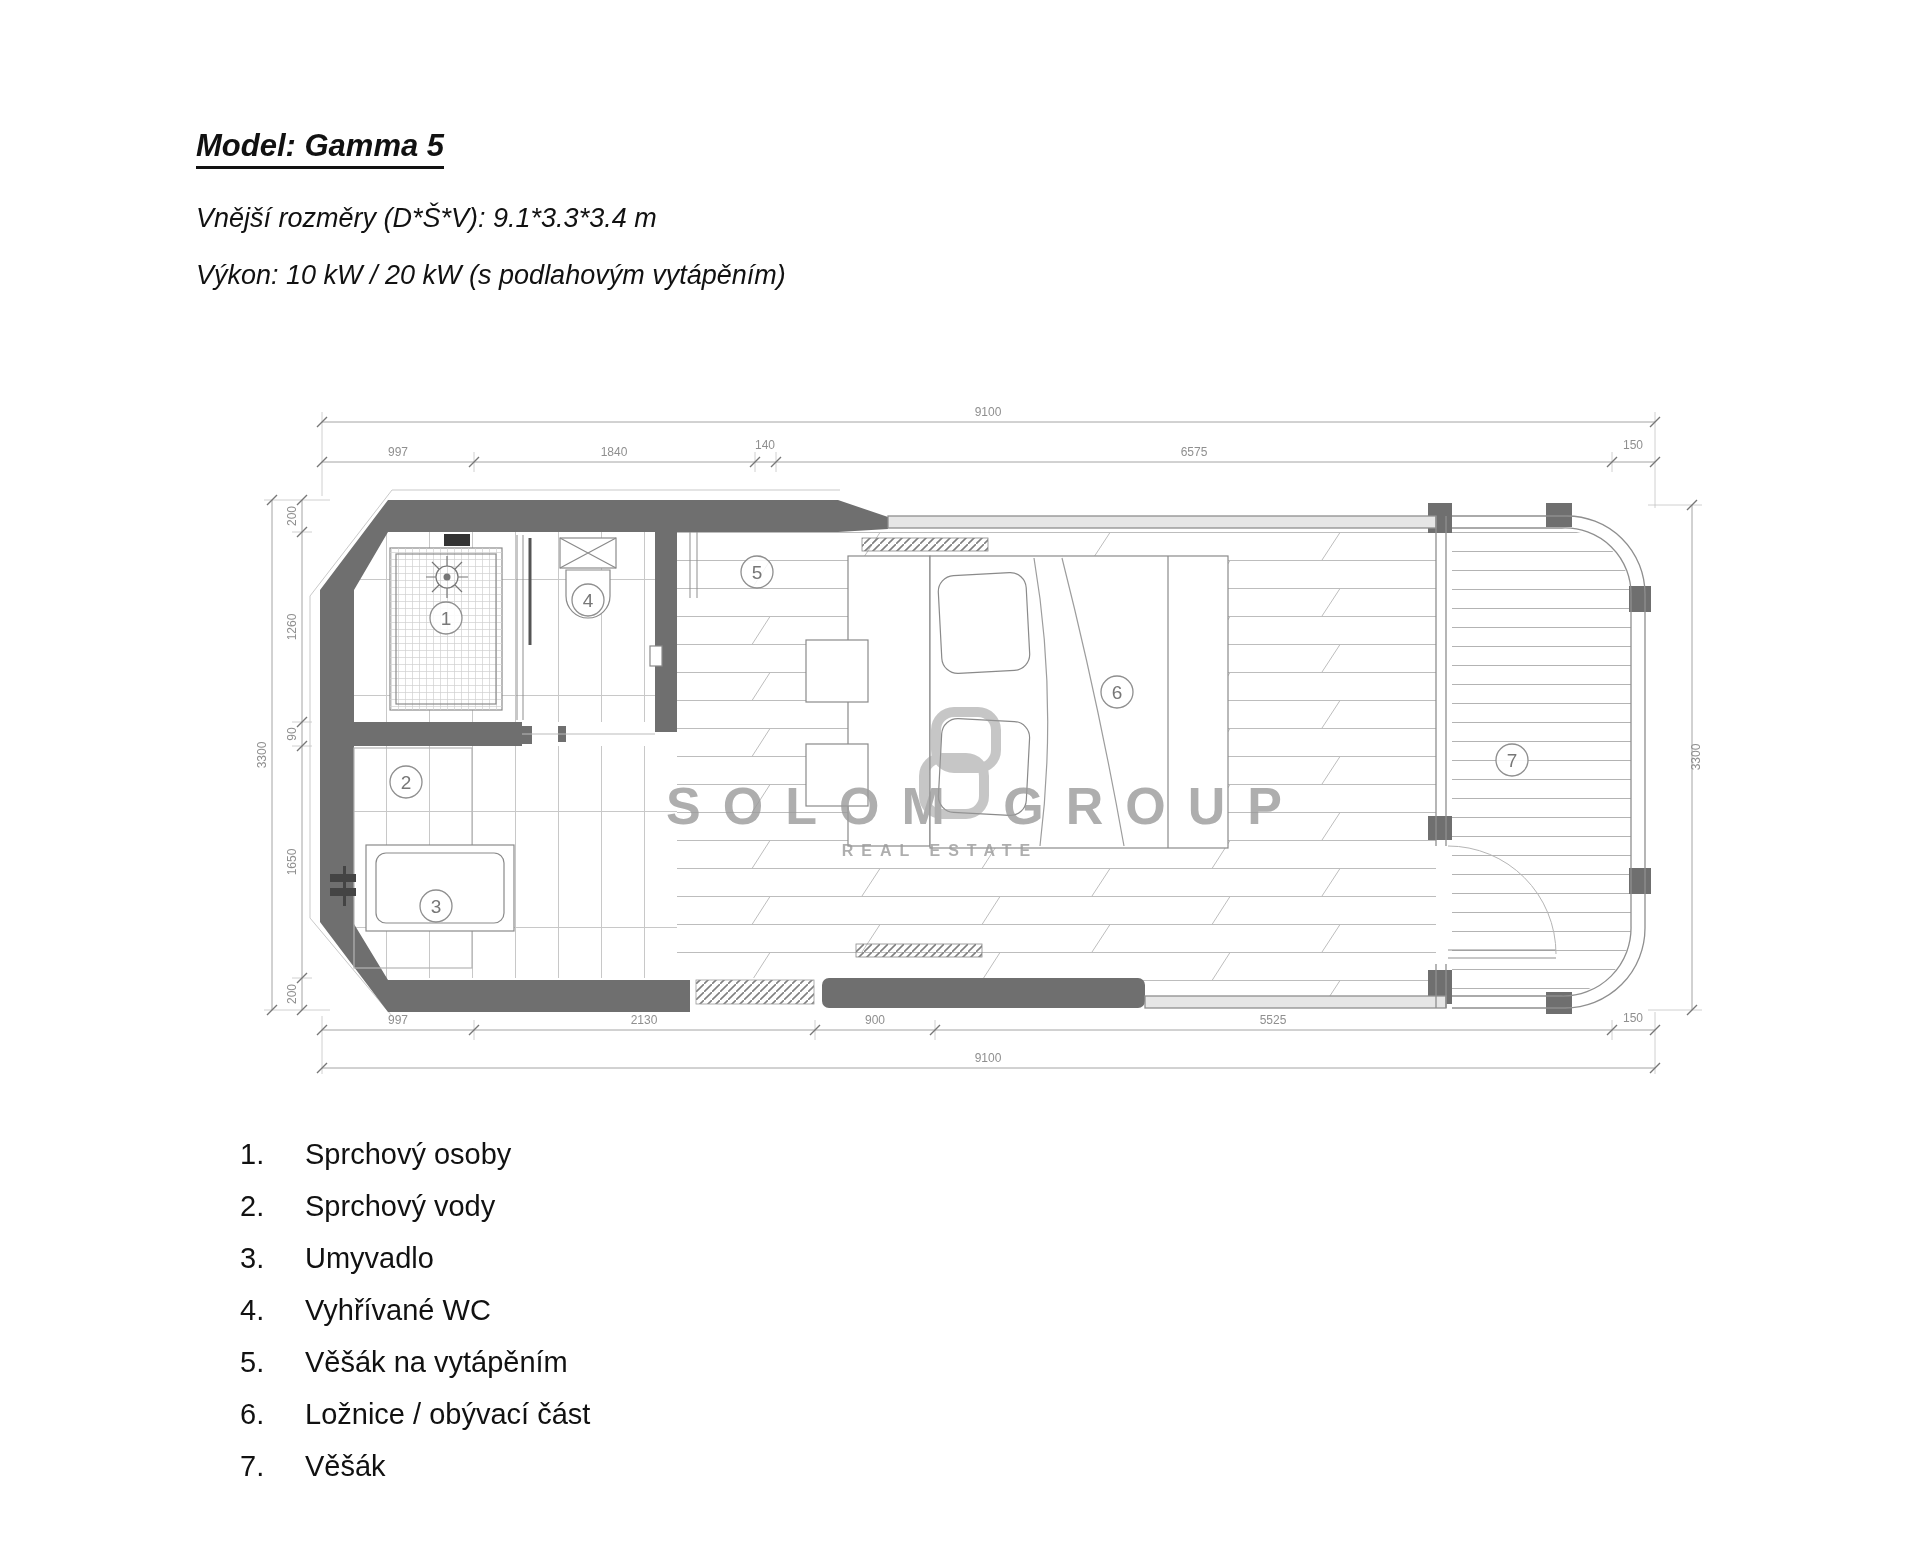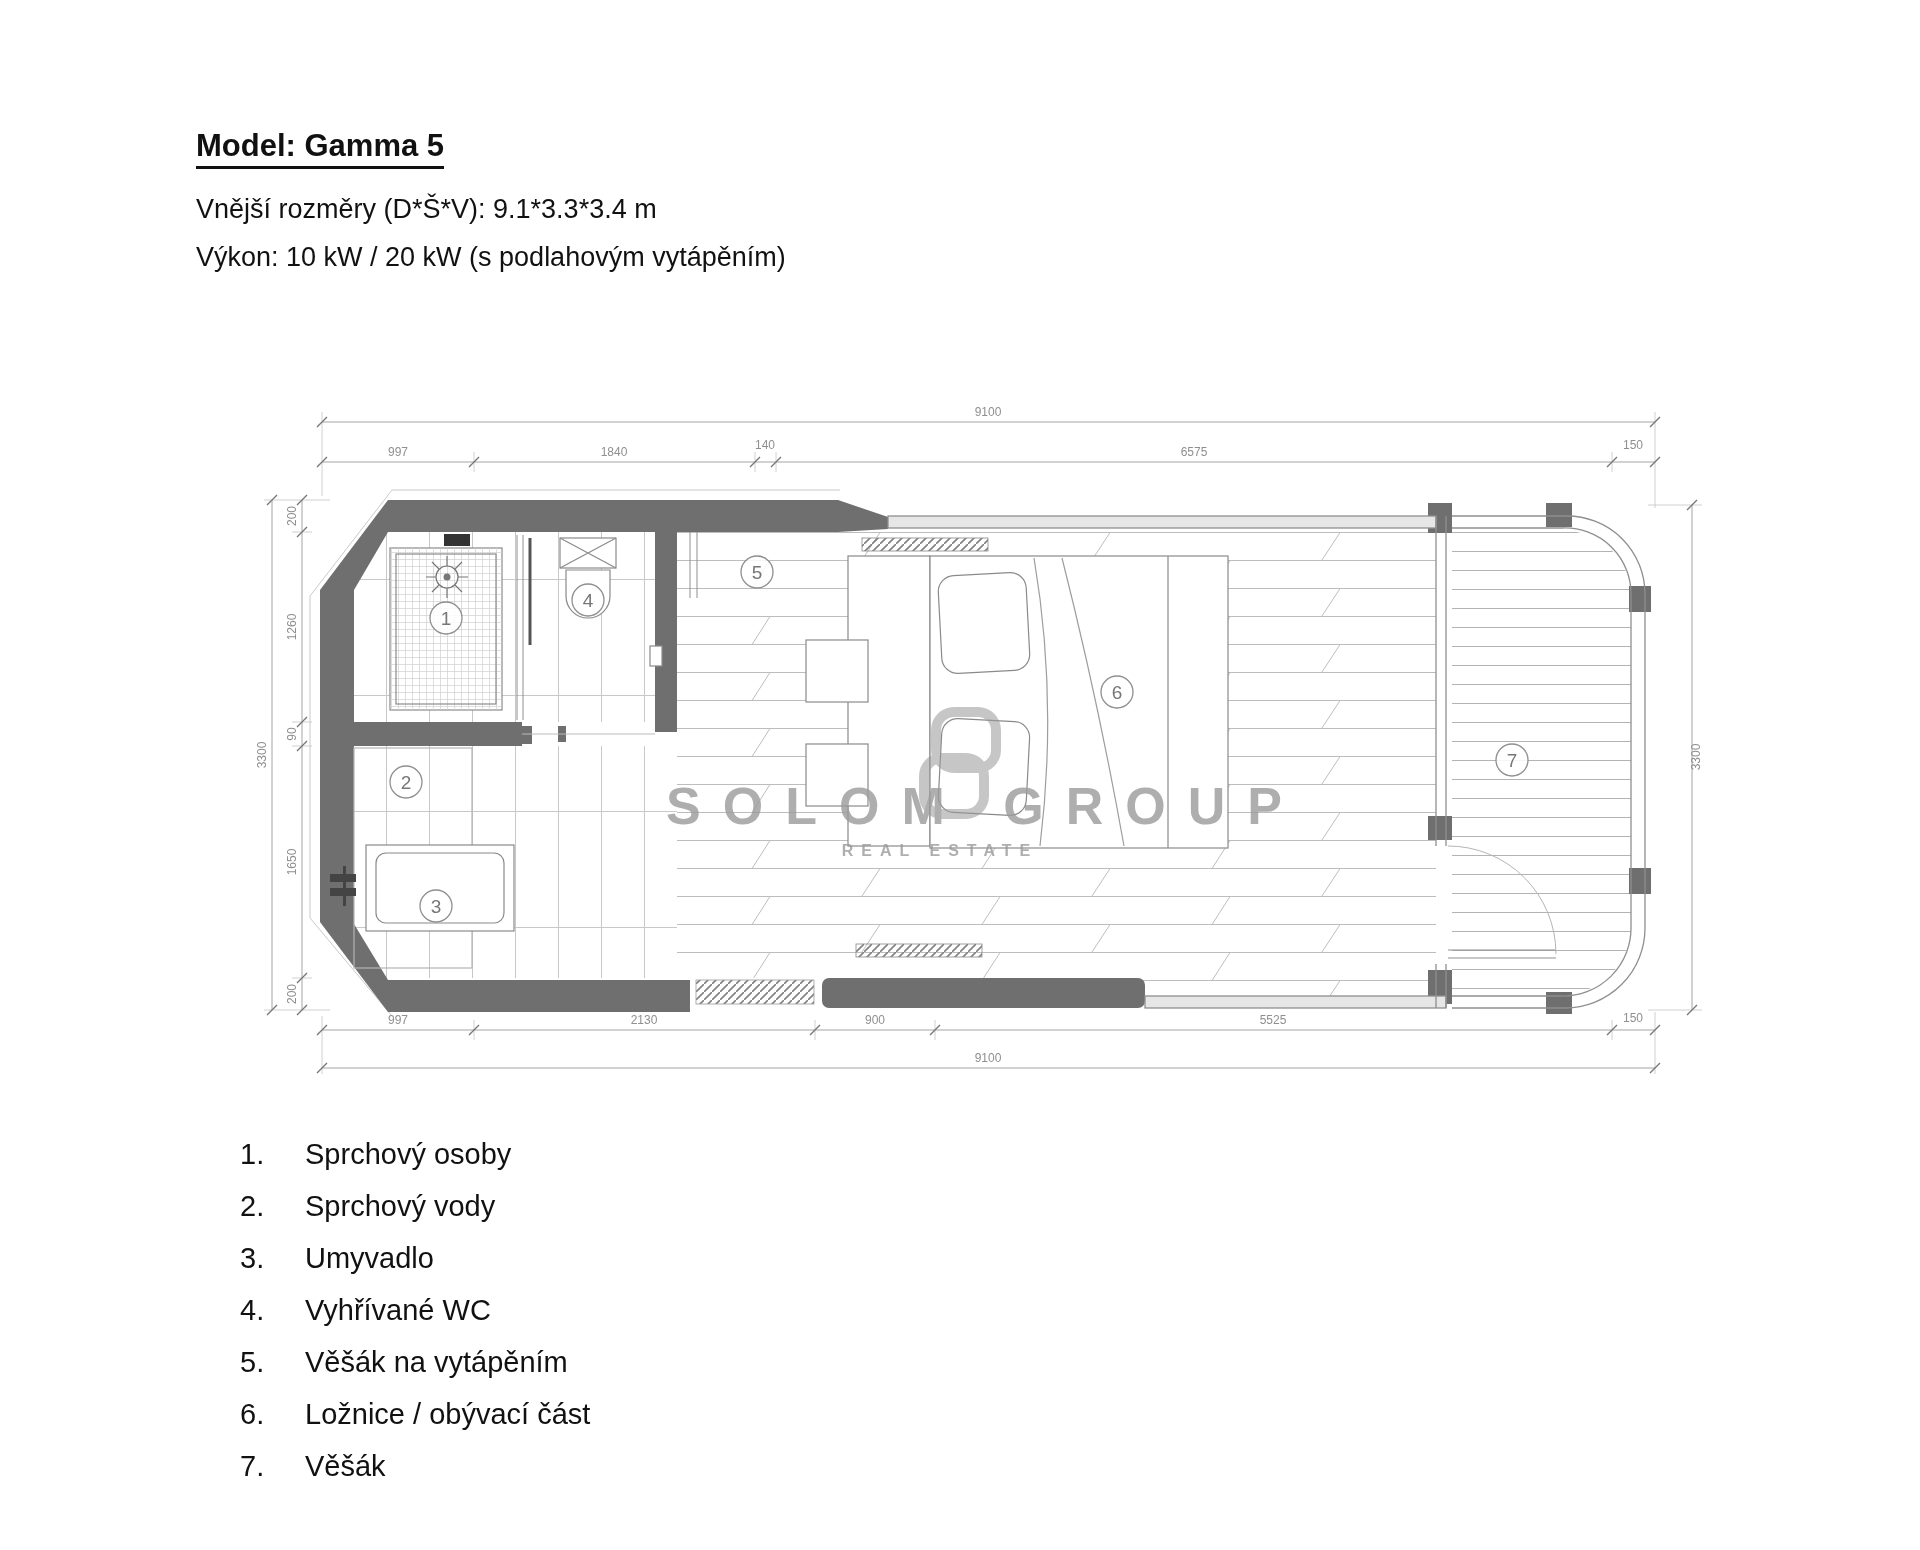--- a/index.html
+++ b/index.html
@@ -1,22 +1,22 @@
 <!DOCTYPE html>
 <html><head>
 <meta charset="utf-8">
 <style>
   html,body{margin:0;padding:0;background:#fff;}
   .page{position:relative;width:1920px;height:1550px;background:#ffffff;overflow:hidden;
         font-family:"Liberation Sans", sans-serif;color:#111;}
   
-  .specs{position:absolute;left:196px;top:128px;}
+  .specs{position:absolute;left:196px;top:128px;font-style:italic;}
   .specs .title{font-size:31px;font-weight:bold;display:inline-block;
                 border-bottom:3px solid #111;padding-bottom:2px;margin:0 0 8px 0;}
-  .specs .line{font-size:27px;margin-top:17px;white-space:nowrap;}
+  .specs .line{font-size:27px;margin-top:26px;white-space:nowrap;}
   .specs sup{font-size:15px;}
   
   .legend{position:absolute;left:240px;top:1128px;list-style:none;margin:0;padding:0;}
   .legend li{display:flex;height:52px;align-items:center;font-size:29px;}
   .legend .num{width:65px;}
   
   .plan-svg{position:absolute;left:0;top:0;}
 </style>
 </head>
 <body>

